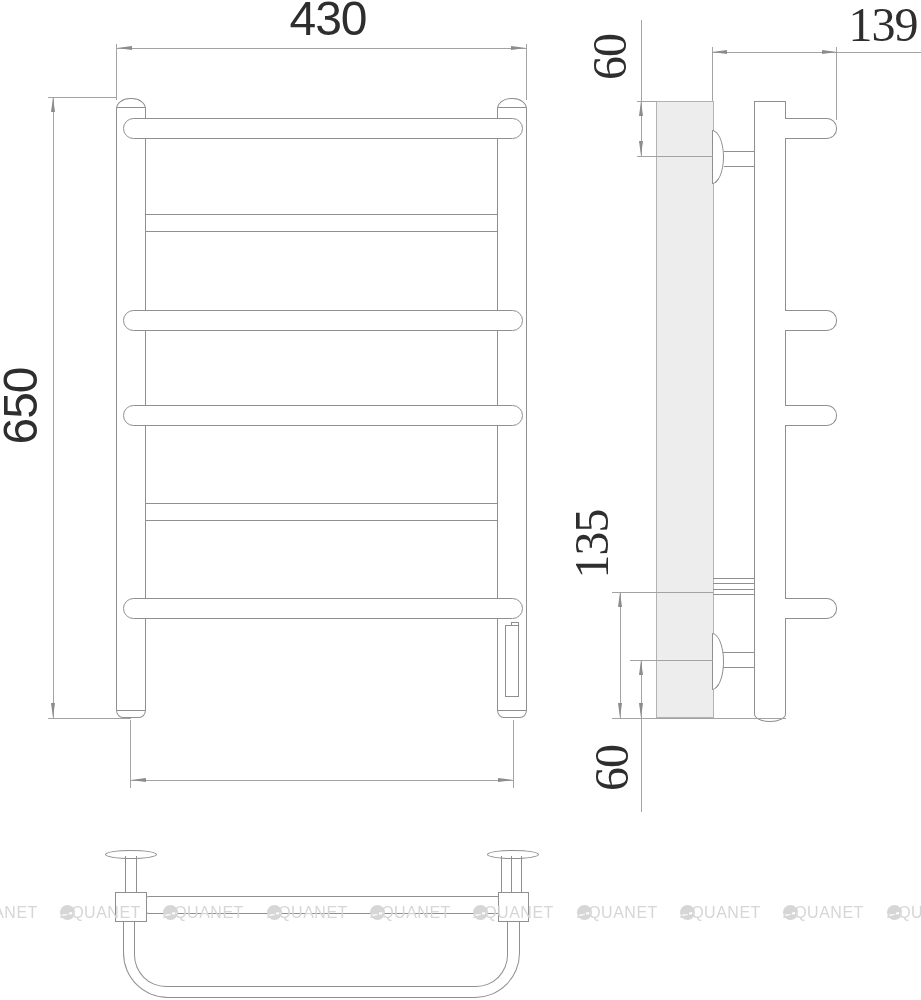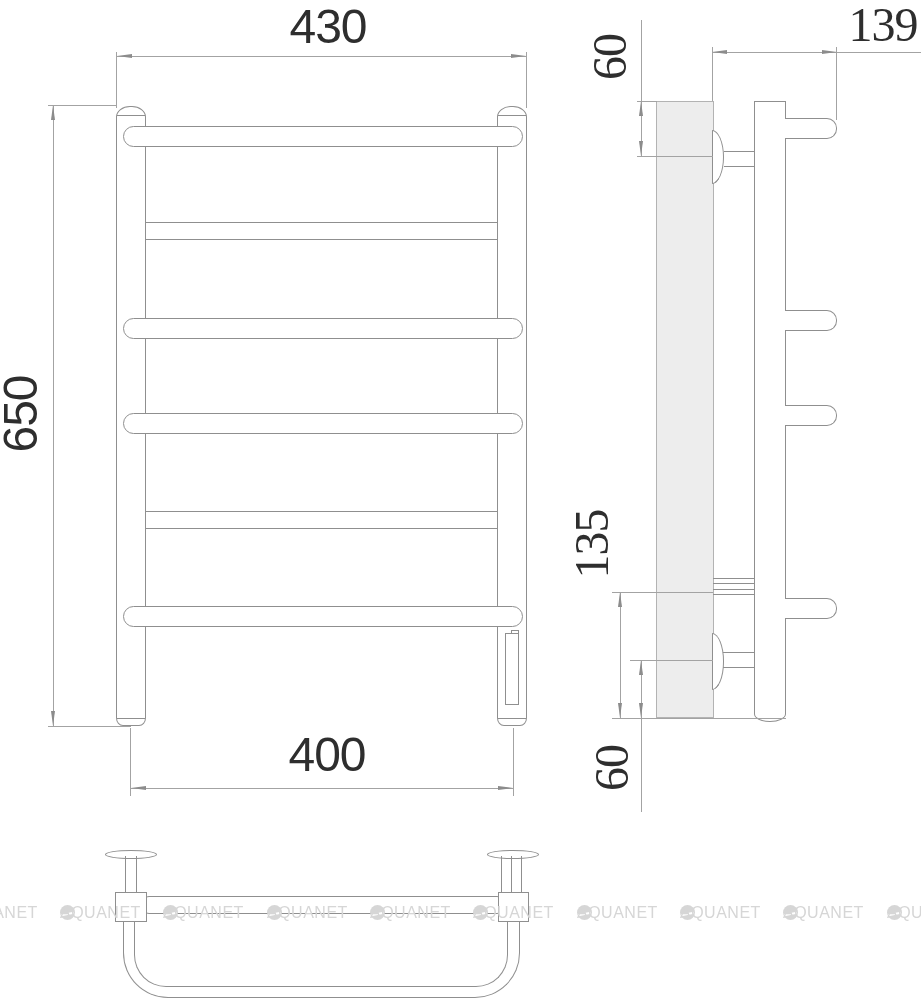--- a/index.html
+++ b/index.html
@@ -36,21 +36,21 @@
   .wm .logo{position:relative;display:inline-block;width:15px;height:15px;border-radius:50%;
       background:#d6d6d6;flex:0 0 auto;}
   .wm .logo::after{content:"";position:absolute;left:1px;top:8px;width:13px;height:2px;
       background:#fff;transform:rotate(-12deg);}
 </style>
 </head>
 <body>
 
 <div id="canvas">
 
-  <div style="left:0;top:8px;width:560px;height:800px;position:absolute;">
+  <div style="left:0;top:0;width:560px;height:800px;position:absolute;">
 
     <div class="part" style="left:116px;top:98px;width:30px;height:620px;border-radius:14px 14px 7px 7px / 11px 11px 8px 8px;"></div>
     <div class="hline" style="left:117px;top:107px;width:28px;"></div>
     <div class="hline" style="left:117px;top:710px;width:28px;"></div>
 
     <div class="part" style="left:497px;top:98px;width:30px;height:620px;border-radius:14px 14px 7px 7px / 11px 11px 8px 8px;"></div>
     <div class="hline" style="left:498px;top:107px;width:28px;"></div>
     <div class="hline" style="left:498px;top:710px;width:28px;"></div>
 
     <div class="part nofill" style="left:505px;top:625px;width:14px;height:72px;"></div>
@@ -76,21 +76,20 @@
     <div class="dl v" style="left:53px;top:97px;height:621px;"></div>
     <div class="ar up" style="left:50.5px;top:97px;"></div>
     <div class="ar down" style="left:50.5px;top:703px;"></div>
     <div class="num rot" style="left:-49px;top:383px;">650</div>
 
     <div class="dl v" style="left:130px;top:720px;height:68px;"></div>
     <div class="dl v" style="left:513px;top:720px;height:68px;"></div>
     <div class="dl h" style="left:131px;top:780px;width:383px;"></div>
     <div class="ar left" style="left:131px;top:777.5px;"></div>
     <div class="ar right" style="left:498px;top:777.5px;"></div>
-    <div class="num" style="left:257px;top:724px;">400</div>
   </div>
 
   <div style="left:560px;top:0;width:361px;height:830px;position:absolute;font-family:Liberation Serif, serif;">
 
     <div class="wall" style="left:96px;top:101px;width:58px;height:617px;"></div>
 
     <div class="thin" style="left:153px;top:578px;width:42px;height:6px;"></div>
     <div class="thin" style="left:153px;top:589px;width:42px;height:6px;"></div>
 
     <div class="thin" style="left:164px;top:151px;width:31px;height:16px;"></div>

